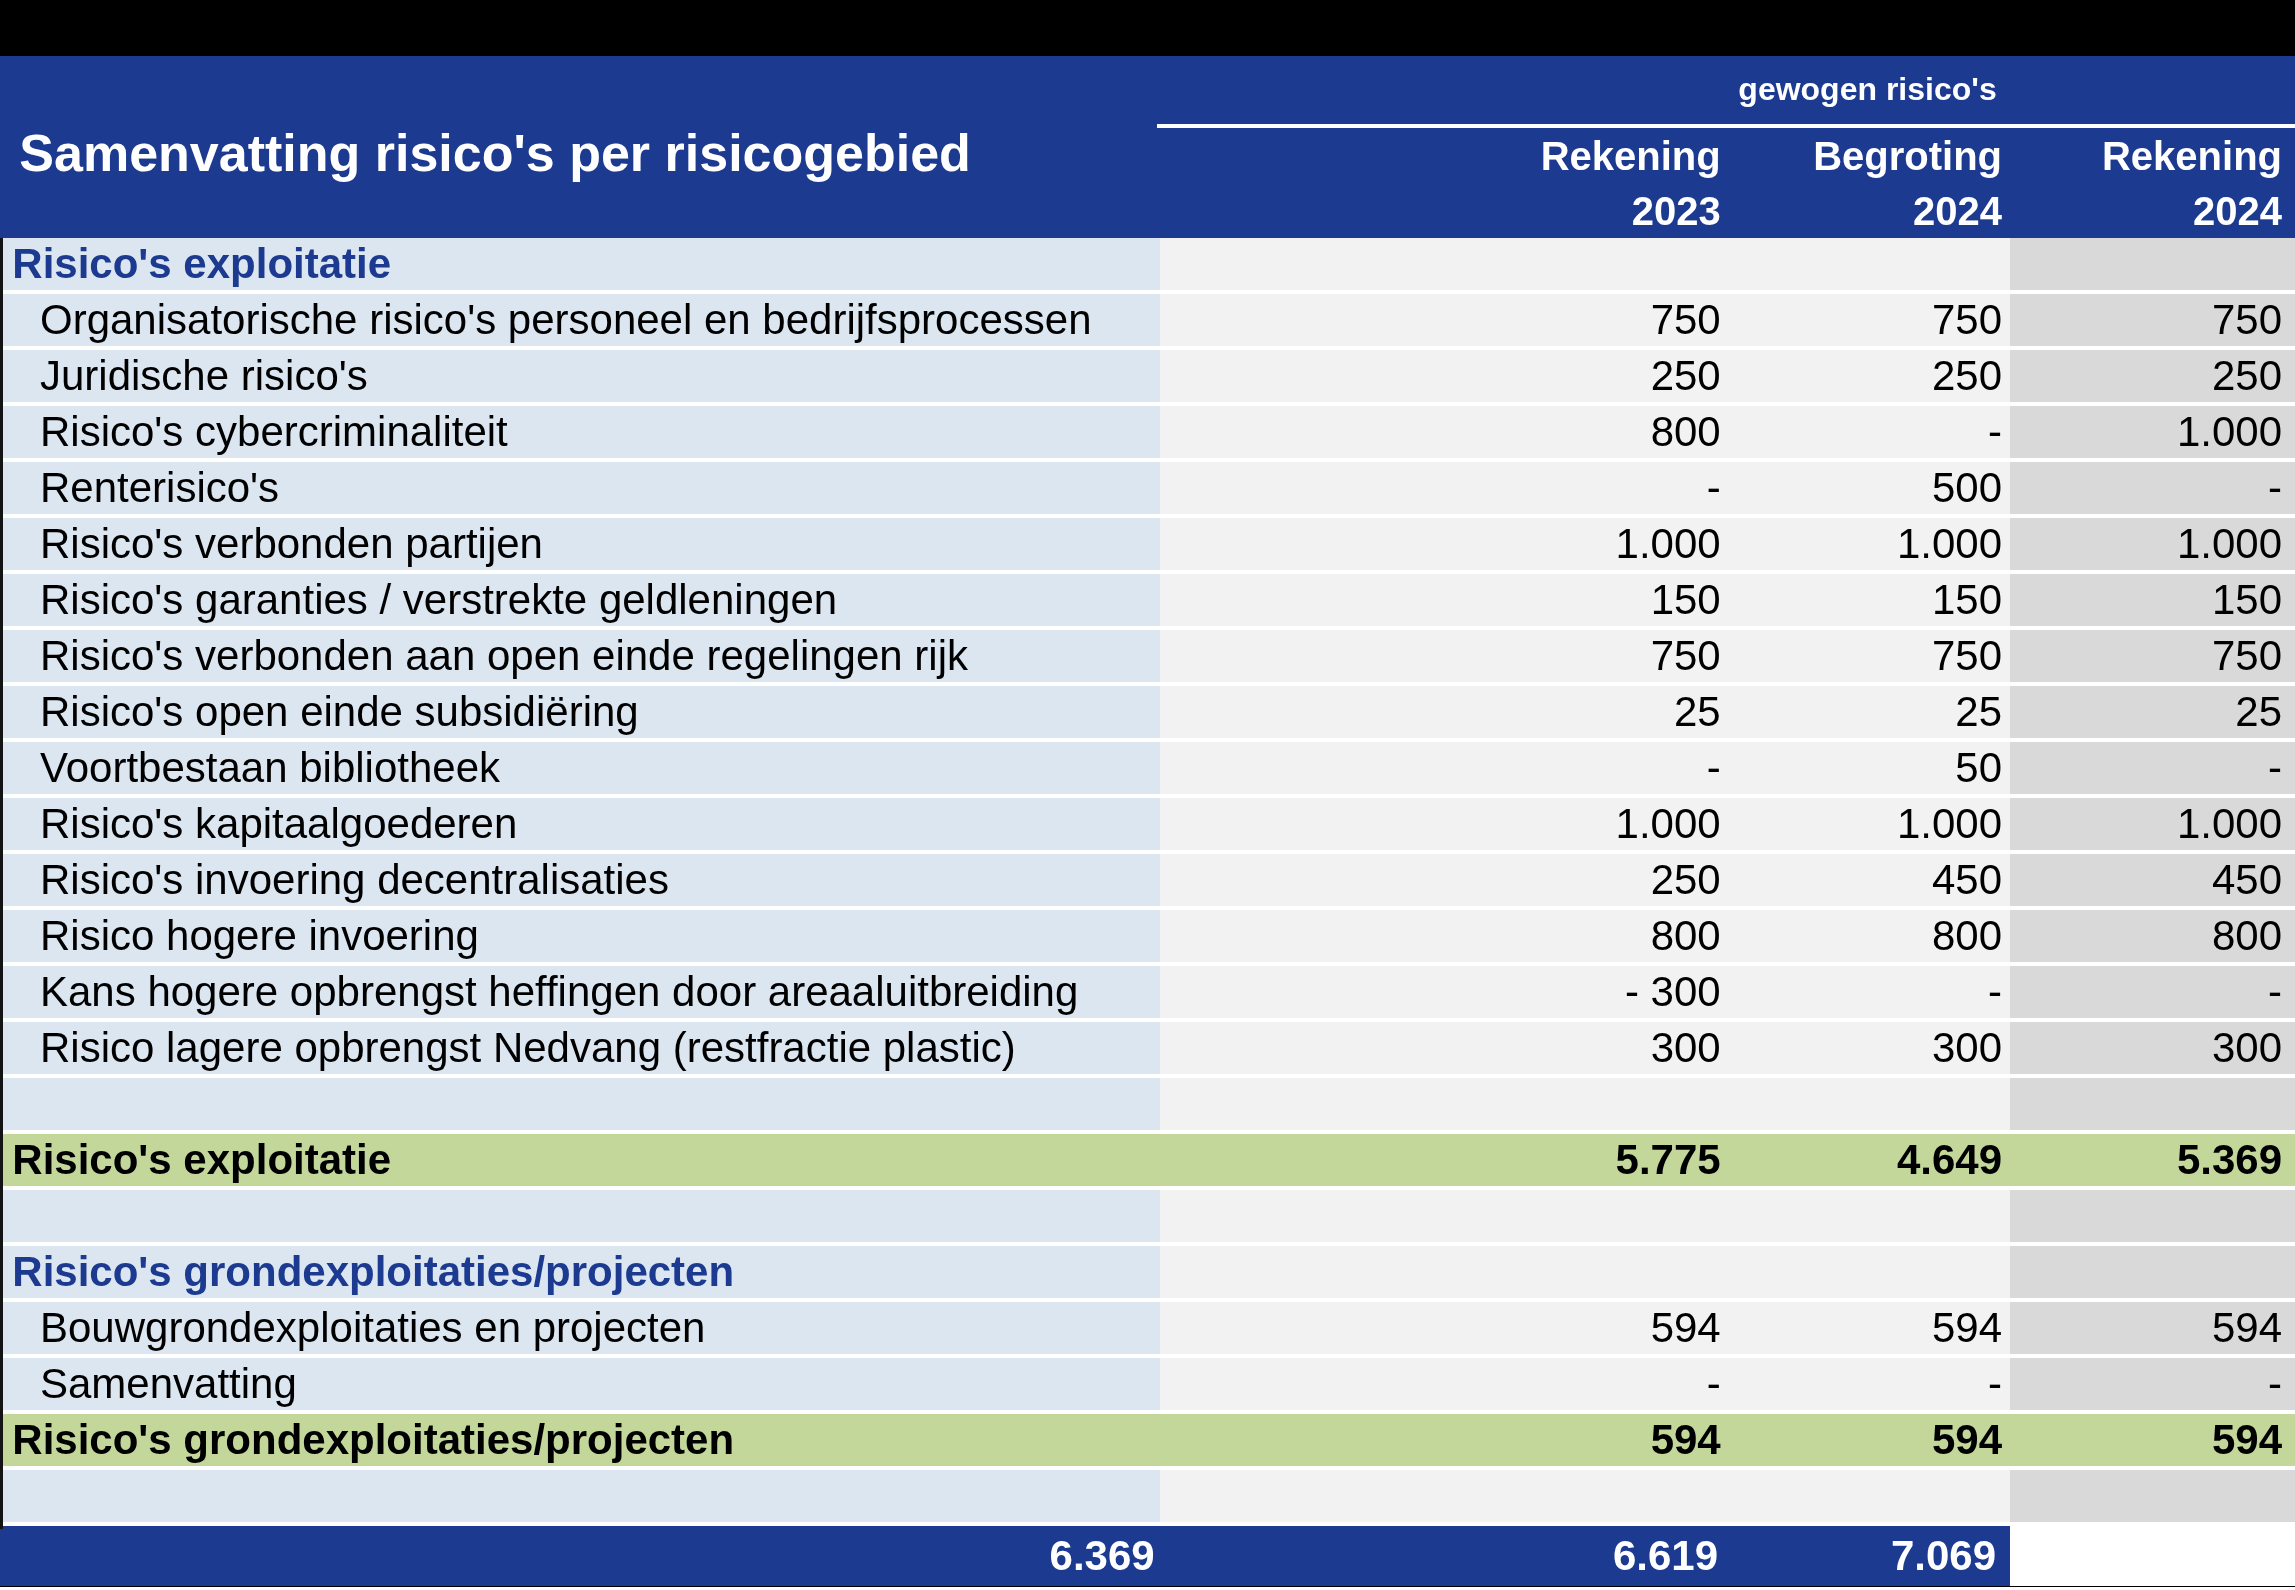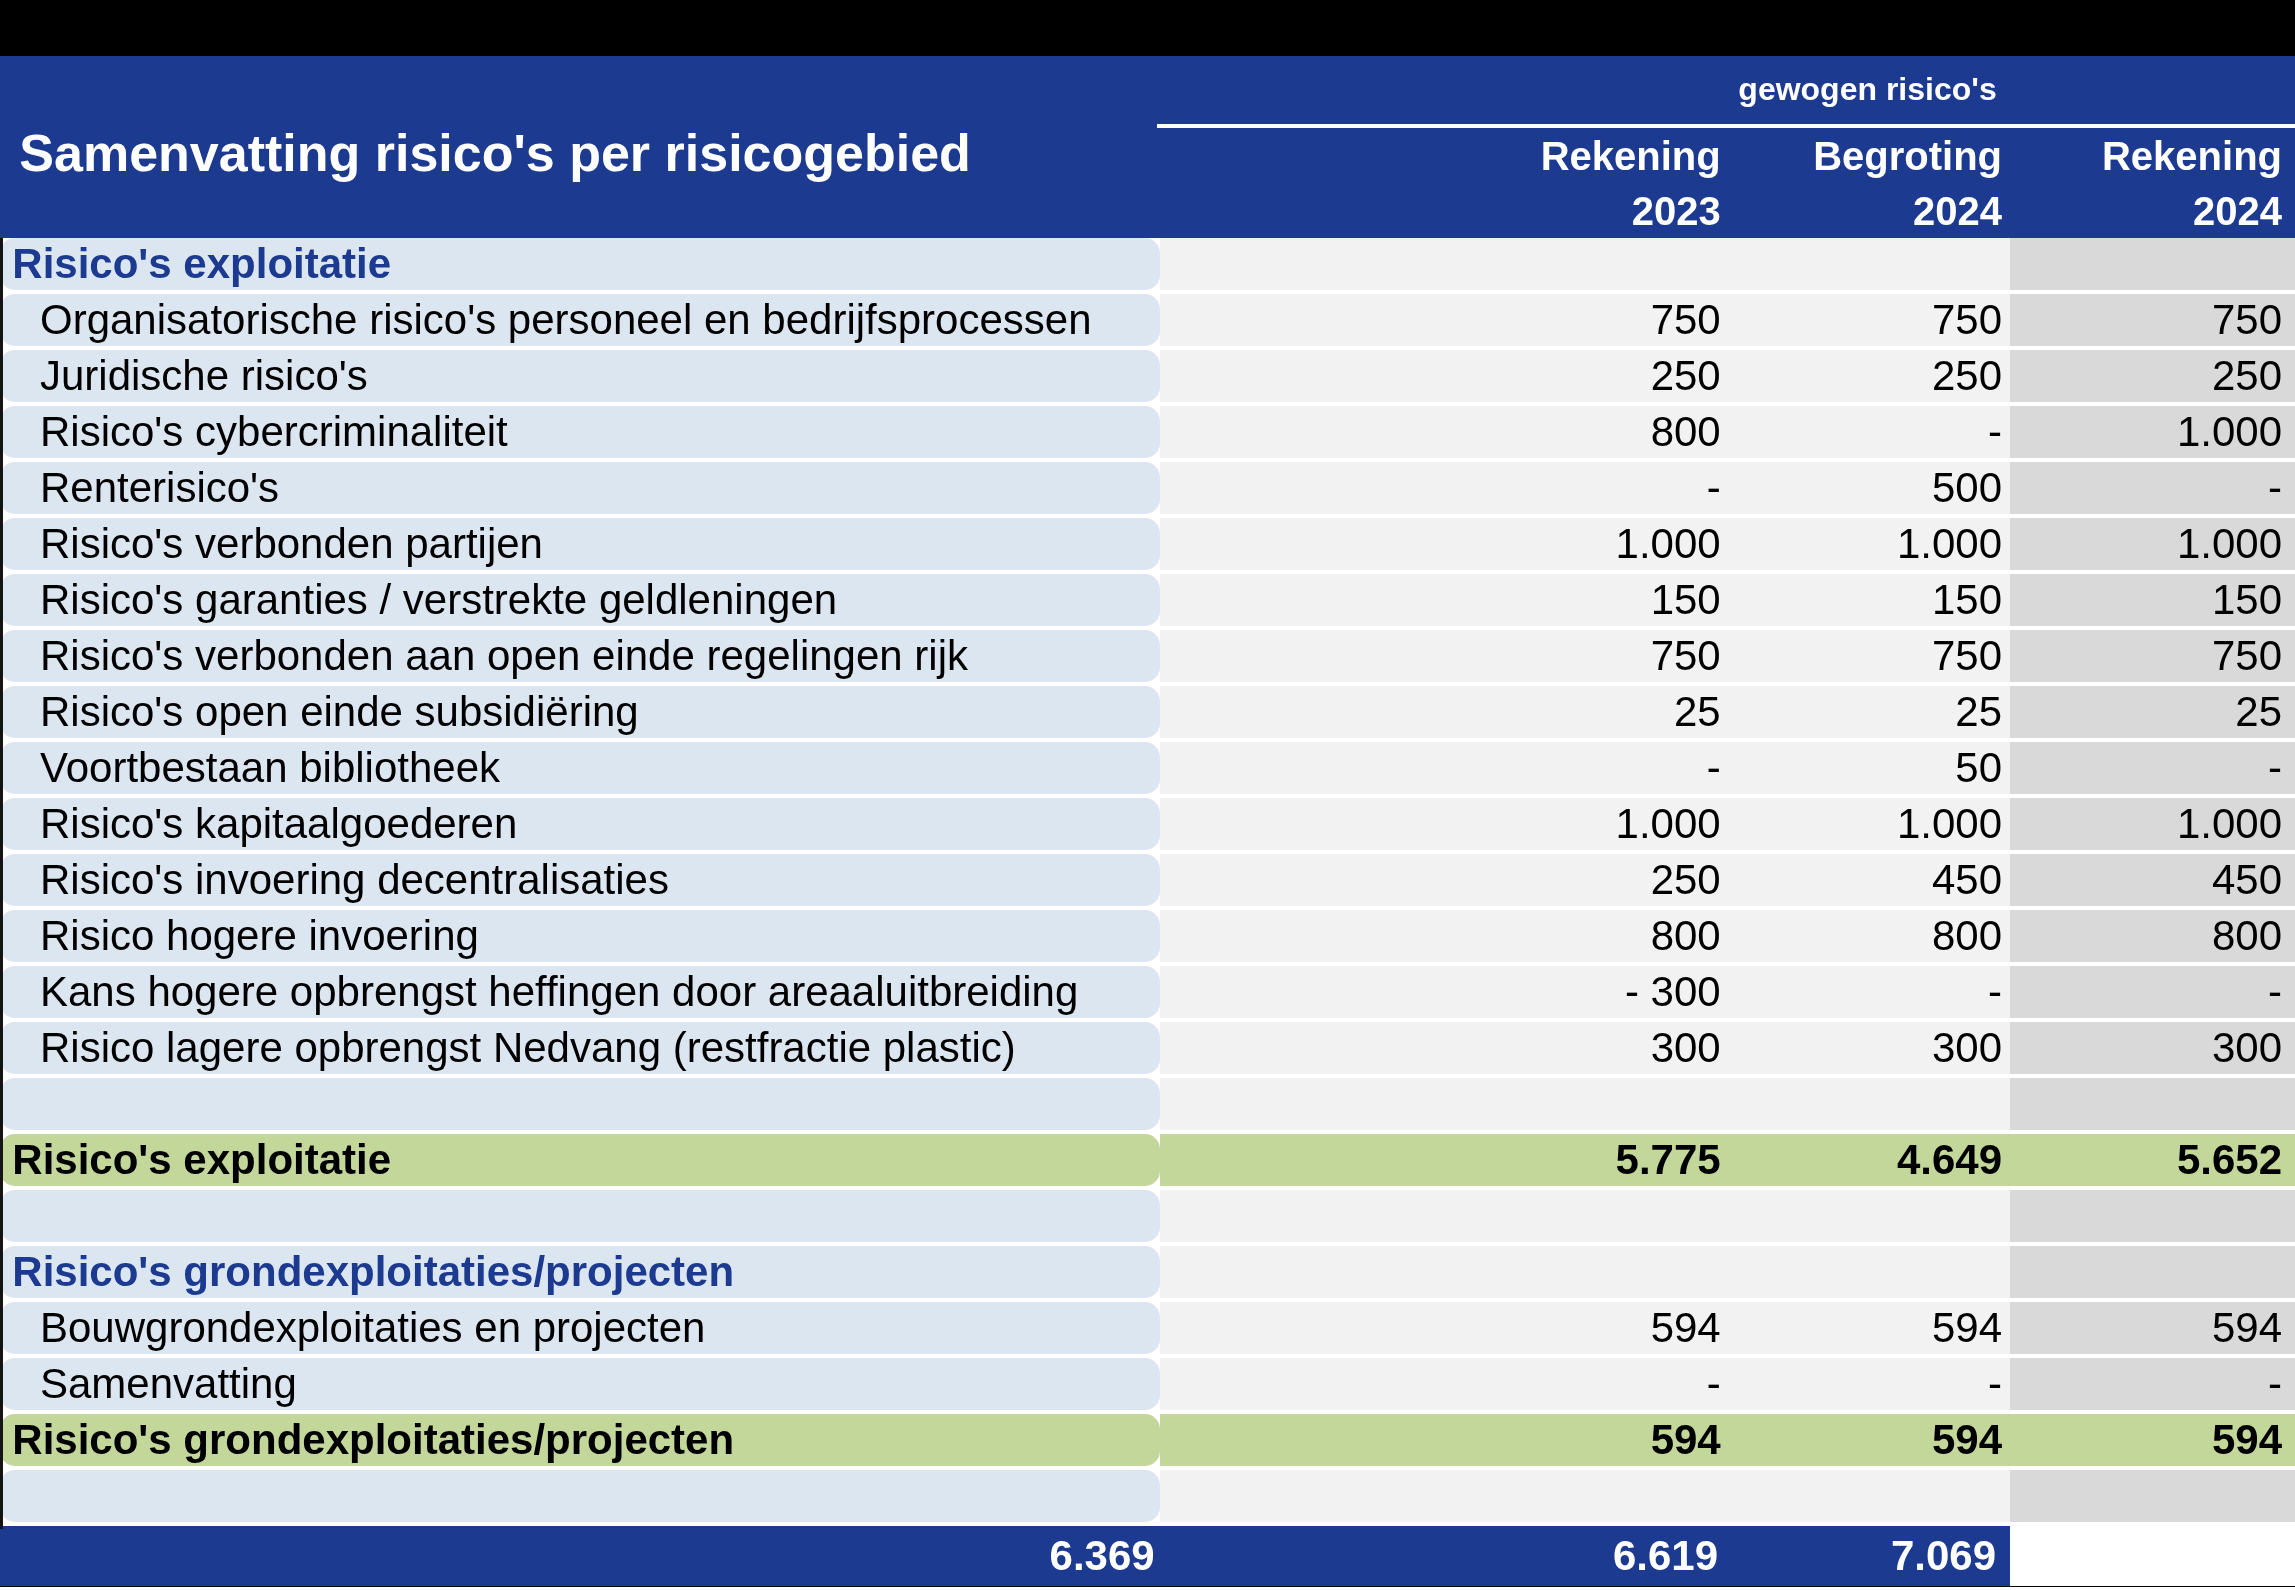--- a/index.html
+++ b/index.html
@@ -44,21 +44,21 @@
   .leftstripe{position:absolute;left:0;top:0;width:2.6px;height:1291px;background:#141414;z-index:5;}
   .row{
     display:grid;grid-template-columns:1160px 566px 284px 286px;
     height:56px;border-bottom:4.4px solid #fff;
   }
   .cell{
     font-size:42px;color:#000;display:flex;align-items:center;
     white-space:nowrap;overflow:hidden;
   }
   .cell.num{justify-content:flex-end;}
-  .cell.label{padding-left:40px;border-radius:15px;}
+  .cell.label{padding-left:40px;}
   
   .row .label{background:var(--label-blue);}
   .row .v1{background:var(--gray1);}
   .row .v2{background:var(--gray1);}
   .row .v3{background:var(--gray3);}
   .r-section .label{padding-left:12.3px;font-weight:bold;color:var(--blue);}
   .r-subtotal .cell{background:var(--green);font-weight:bold;}
   .r-subtotal .label{padding-left:12.3px;}
   .r-total{height:61px;border-bottom:1.8px solid #000;}
   .r-total .cell{background:var(--blue);color:#fff;font-weight:bold;}
@@ -182,21 +182,21 @@
     <div class="row r-empty">
     <div class="cell label"></div>
     <div class="cell num v1 pr1"></div>
     <div class="cell num v2 pr2"></div>
     <div class="cell num v3 pr3"></div>
   </div>
     <div class="row r-subtotal">
     <div class="cell label">Risico's exploitatie</div>
     <div class="cell num v1 pr1">5.775</div>
     <div class="cell num v2 pr2">4.649</div>
-    <div class="cell num v3 pr3">5.652</div>
+    <div class="cell num v3 pr3">5.369</div>
   </div>
     <div class="row r-empty">
     <div class="cell label"></div>
     <div class="cell num v1 pr1"></div>
     <div class="cell num v2 pr2"></div>
     <div class="cell num v3 pr3"></div>
   </div>
     <div class="row r-section">
     <div class="cell label">Risico's grondexploitaties/projecten</div>
     <div class="cell num v1 pr1"></div>

